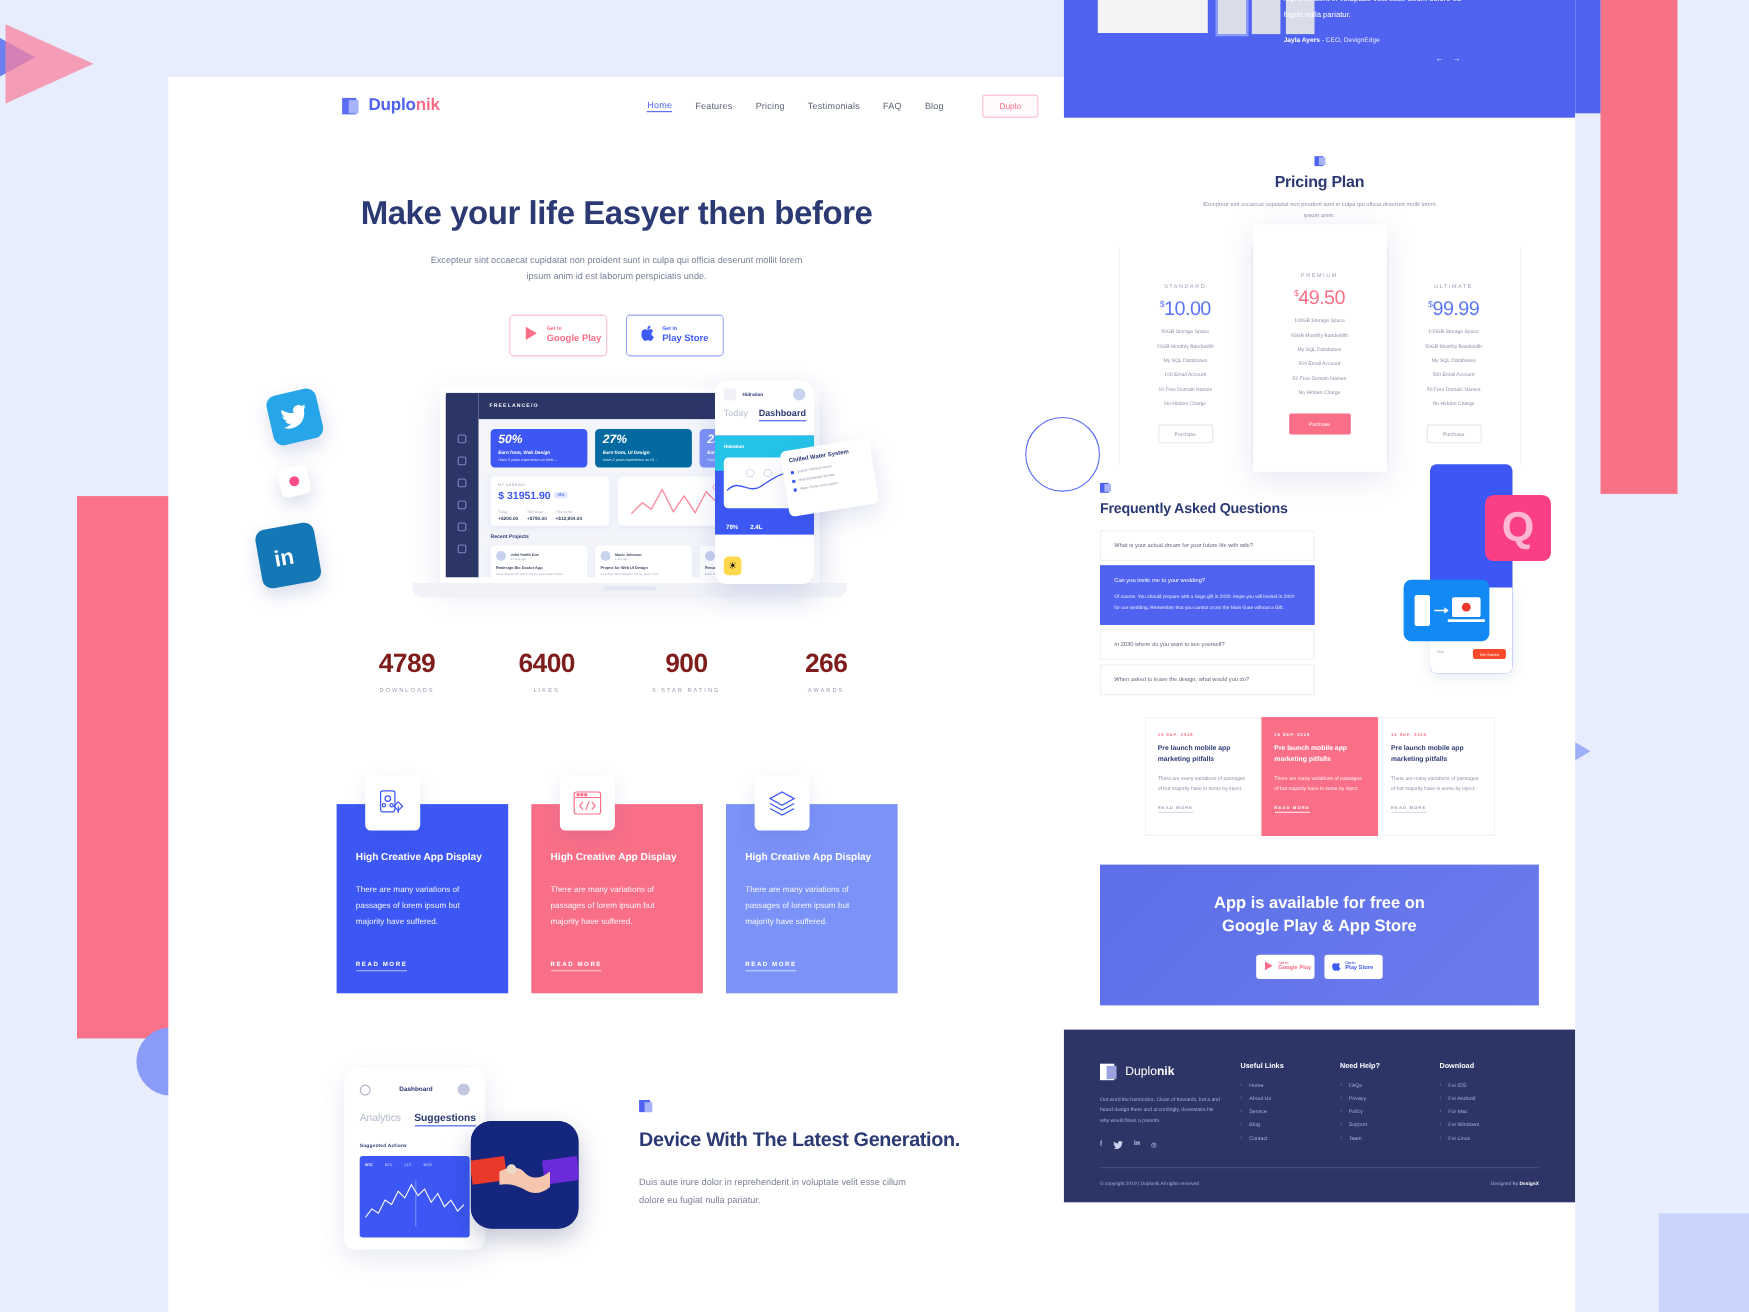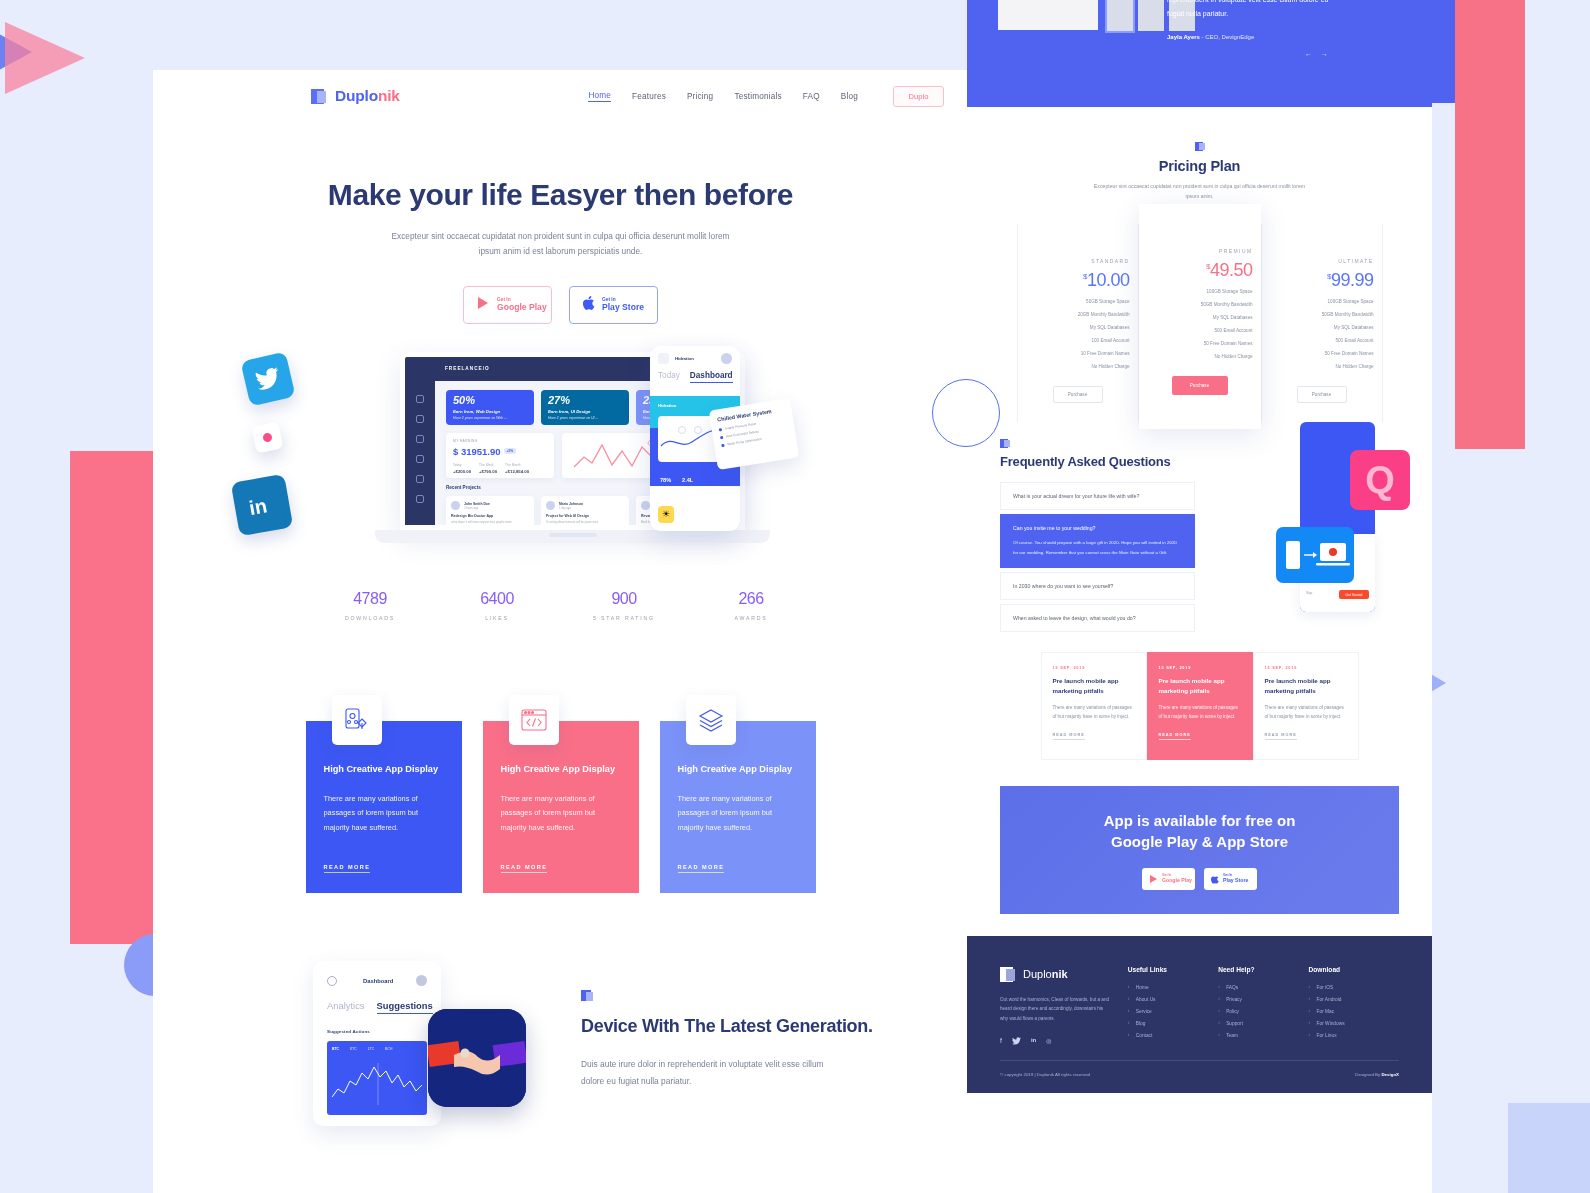--- a/index.html
+++ b/index.html
@@ -170,21 +170,21 @@
     box-shadow: 0 7px 16px rgba(60,80,160,.2);
   }
   .tw { left: 92px; top: 20px; width: 46px; height: 46px; background: #26a5e8; transform: rotate(-13deg); }
   .li { left: 82px; top: 142px; width: 54px; height: 54px; background: #1378b5; transform: rotate(-10deg); }
   .dot-chip { left: 101px; top: 88px; width: 27px; height: 27px; background: #fff; border-radius: 6px; transform: rotate(-12deg); }
   .dot-chip::after { content: ''; width: 9px; height: 9px; border-radius: 50%; background: #fa4d8a; display: block; margin: 9px; }
 
   
   .stats { display: flex; justify-content: center; gap: 0; margin-top: 24px; }
   .stat { width: 127px; text-align: center; }
-  .stat .num { font-size: 16px; color: #8b5cf6; font-weight: 400; letter-spacing: -0.5px; }
+  .stat .num { font-size: 24px; color: #7f1d1d; font-weight: 700; letter-spacing: -0.5px; }
   .stat .lab { font-size: 5.2px; color: #9aa1b4; letter-spacing: 1.8px; margin-top: 7px; }
 
   
   .sec-head { text-align: center; }
   .sec-mark { width: 13px; height: 13px; margin: 0 auto 9px; position: relative; }
   .sec-mark i { position: absolute; display: block; }
   .sm1 { width: 10px; height: 11px; background: #4f63f0; left: 0; top: 1px; }
   .sm2 { width: 7px; height: 9px; background: #a7b4fa; left: 5px; top: 3px; }
   .sec-head h2 { font-size: 20px; font-weight: 700; color: #2c3a74; letter-spacing: -0.3px; }
   .sec-head p { margin: 11px auto 0; width: 270px; font-size: 7.6px; line-height: 1.8; color: #7b8298; }
@@ -255,21 +255,21 @@
   .r-mark { width: 10px; height: 10px; margin: 0 auto 7px; position: relative; }
   .r-mark i { position: absolute; display: block; }
   .rm1 { width: 8px; height: 9px; background: #4f63f0; left: 0; top: 1px; }
   .rm2 { width: 6px; height: 7px; background: #a7b4fa; left: 4px; top: 2px; }
   .r-head h2 { font-size: 14.5px; font-weight: 700; color: #2c3a74; letter-spacing: -0.2px; }
   .r-head p { margin: 8px auto 0; width: 218px; font-size: 5.2px; line-height: 1.85; color: #8b92a6; }
 
   .price-wrap { position: relative; margin-top: 23px; height: 190px; }
   .price-row { display: flex; justify-content: center; align-items: flex-start; }
   .pcard {
-    width: 122px; text-align: right; padding: 34px 8px 20px;
+    width: 122px; text-align: center; padding: 34px 8px 20px;
     border-left: 1px solid #eef0f6; border-right: 1px solid #eef0f6;
   }
   .pcard.mid {
     background: #fff; box-shadow: 0 6px 26px rgba(60,80,160,.13);
     padding-top: 44px; padding-bottom: 34px; margin-top: -20px; border: none; z-index: 2; position: relative;
   }
   .p-name { font-size: 5px; color: #9aa1b4; letter-spacing: 1.4px; }
   .p-price { font-size: 18px; font-weight: 400; margin-top: 6px; letter-spacing: -0.5px; }
   .p-price sup { font-size: 8px; vertical-align: 7px; }
   .p-price.blue { color: #5a74f4; }

